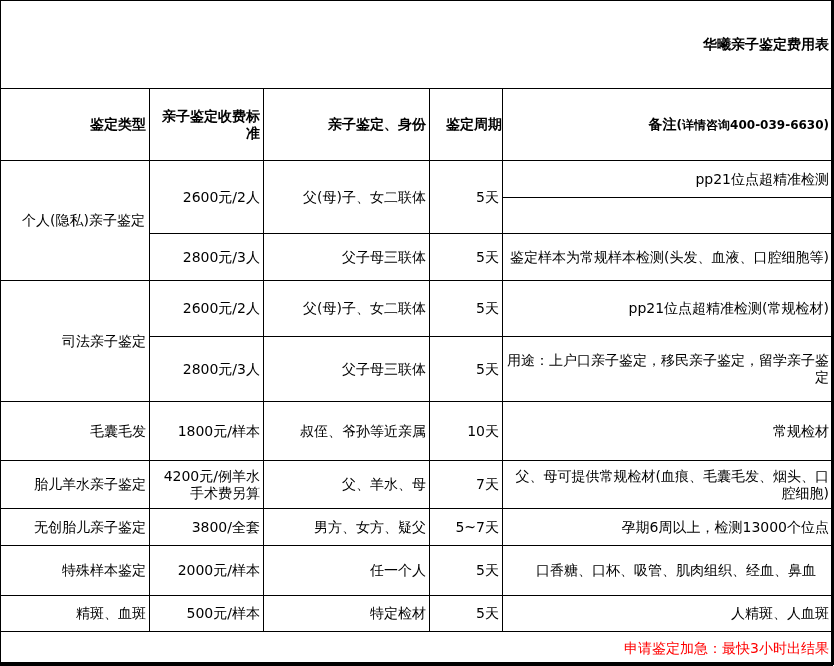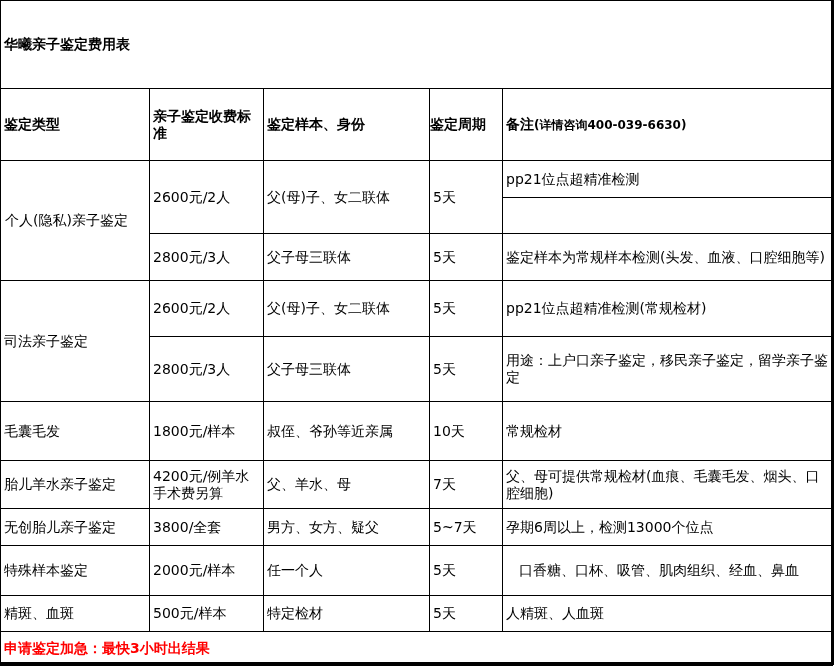--- a/index.html
+++ b/index.html
@@ -6,28 +6,28 @@
     body { width: 834px; height: 666px; position: relative; overflow: hidden;
       font-family: "DejaVu Sans", "Liberation Sans", sans-serif; color: #000; }
     .sheet { position: absolute; left: 0; top: 0; width: 834px; height: 666px; }
     table.fee {
       position: absolute; left: 0; top: 0;
       border-collapse: collapse; table-layout: fixed;
       width: 832px;
       border-left: 1px solid #000; border-top: 1px solid #000;
     }
     table.fee td {
-      border: 1px solid #000; text-align: left; vertical-align: middle;
+      border: 1px solid #000; text-align: right; vertical-align: middle;
       padding: 0 3px; font-size: 14px; line-height: 17px; box-sizing: border-box;
       overflow: hidden;
     }
     td.title { font-size: 21px; font-weight: bold; letter-spacing: 0; }
     td.hdr { font-size: 15px; font-weight: bold; line-height: 19px; }
     .hdr-note { font-size: 12px; font-weight: bold; }
-    td.footer { color: #ff0000; font-weight: bold; font-size: 15px; }
+    td.footer { color: #ff0000; font-weight: normal; font-size: 15px; }
     .edge-right { position: absolute; left: 831px; top: 0; width: 4px; height: 664px; background: #000; }
     .edge-bottom { position: absolute; left: 0; top: 662px; width: 834px; height: 3px; background: #000; }
   </style>
 </head>
 <body>
 
 <div class="sheet">
 <table class="fee">
   <colgroup>
     <col style="width:149px">
@@ -36,21 +36,21 @@
         <col style="width:73px">
         <col style="width:330px">
   </colgroup>
   <tbody>
         <tr style="height:88px">
     <td colspan="5" class="title">华曦亲子鉴定费用表</td>
   </tr>
   <tr style="height:72px">
     <td class="hdr">鉴定类型</td>
     <td class="hdr">亲子鉴定收费标准</td>
-    <td class="hdr">鉴定样本、身份</td>
+    <td class="hdr">亲子鉴定、身份</td>
     <td class="hdr" style="padding:0">鉴定周期</td>
     <td class="hdr"><span>备注</span><span class="hdr-note">(详情咨询400-039-6630)</span></td>
   </tr>
 
   <tr style="height:37px">
     <td rowspan="3" style="padding:4px">个人(隐私)亲子鉴定</td>
     <td rowspan="2">2600元/2人</td>
     <td rowspan="2">父(母)子、女二联体</td>
     <td rowspan="2">5天</td>
     <td>pp21位点超精准检测</td>

